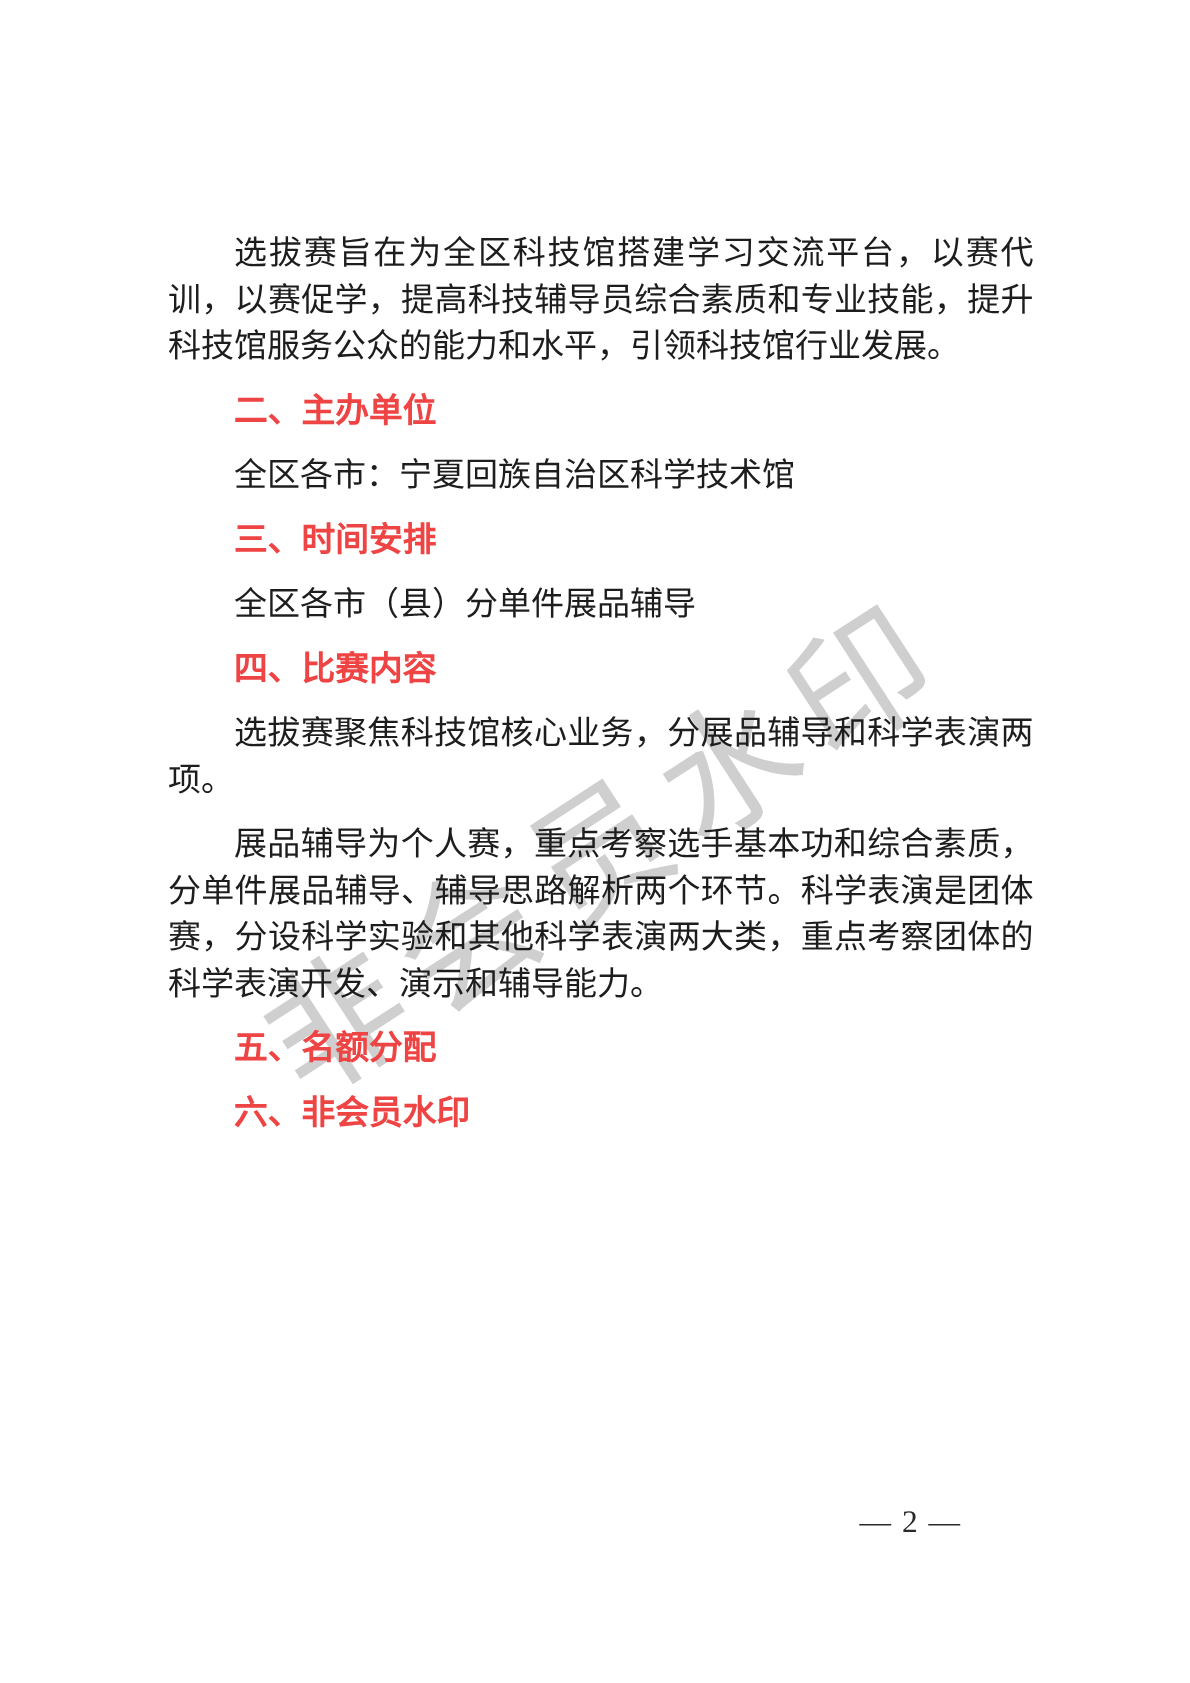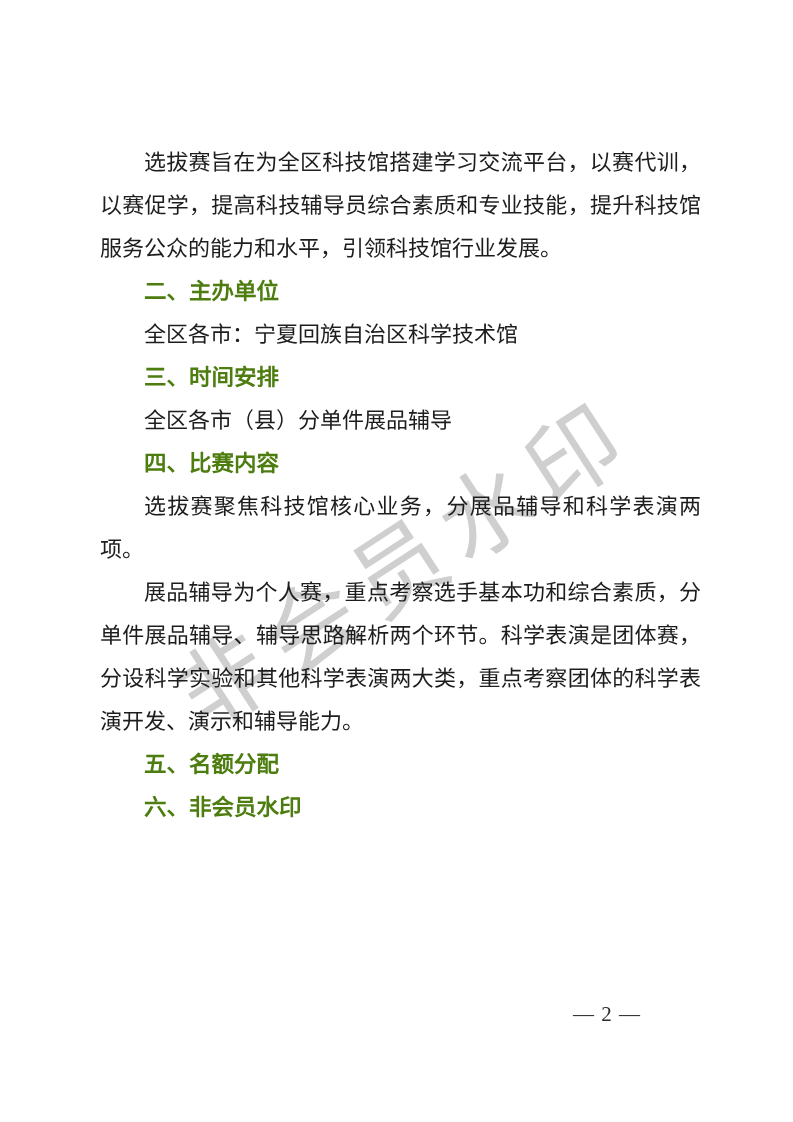--- a/index.html
+++ b/index.html
@@ -27,32 +27,32 @@
   }
 
   .doc {
     position: absolute;
     left: 100px; top: 0;
     width: 601px;
     padding-top: 141px;
     z-index: 2;
   }
   .para {
-    margin: 0;
+    margin: 12px;
     font-size: 22px;
-    line-height: 43px;
+    line-height: 31px;
     color: #1d1d1d;
     text-align: justify;
     text-justify: inter-ideograph;
     text-indent: 44px;
     font-family: "Liberation Serif", "DejaVu Serif", serif;
   }
   .para.heading {
     font-weight: bold;
-    color: #4d7c0f;
+    color: #ef4444;
     font-size: 22.5px;
     font-family: "Liberation Sans", "DejaVu Sans", sans-serif;
   }
 
   .page-number {
     position: absolute;
     left: 557px; top: 1002px;
     width: 100px;
     text-align: center;
     font-size: 21px;

